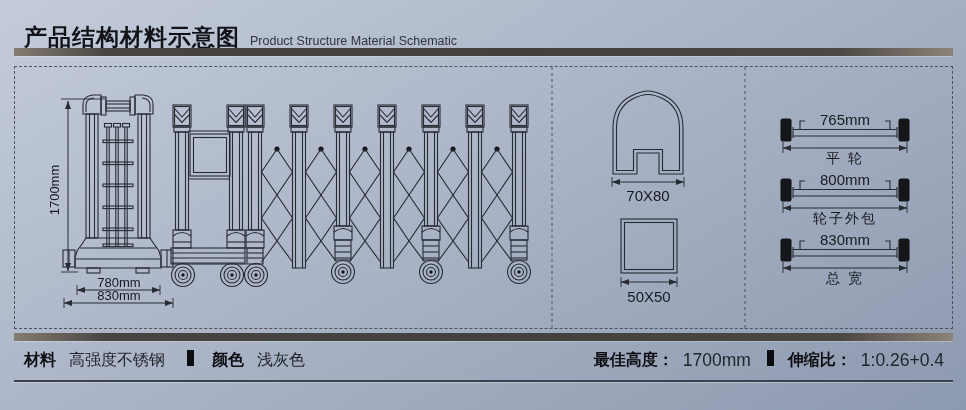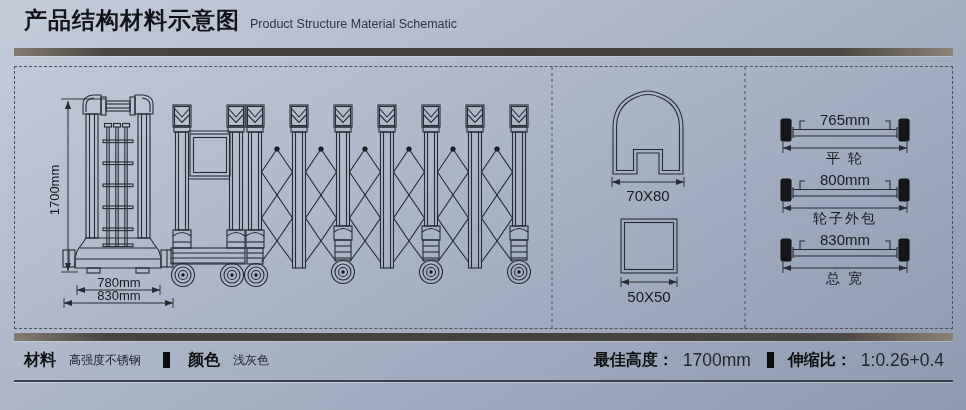--- a/index.html
+++ b/index.html
@@ -1,21 +1,21 @@
 <!DOCTYPE html>
 <html><head>
 <meta charset="utf-8">
 <style>
   html,body{margin:0;padding:0;}
   body{
     width:966px;height:410px;overflow:hidden;position:relative;
     font-family:"Liberation Sans","DejaVu Sans",sans-serif;
     background:linear-gradient(150deg,#c4ccda 0%,#adb7c9 42%,#8d99af 100%);
   }
-  .header{position:absolute;left:24px;top:5px;white-space:nowrap;}
+  .header{position:absolute;left:24px;top:22px;white-space:nowrap;}
   .title{font-size:23px;font-weight:bold;color:#111318;letter-spacing:1px;}
   .subtitle{font-size:12.5px;color:#2e3440;margin-left:10px;}
   .bar{position:absolute;left:14px;width:939px;height:8px;
     background:linear-gradient(90deg,#837c72 0%,#474440 10%,#44413d 55%,#4b4742 88%,#8b8378 100%);
     box-shadow:0 1px 0 rgba(255,255,255,0.25);}
   .bar-top{top:48px;}
   .bar-bottom{top:333px;}
   .panel{position:absolute;left:14px;top:66px;width:939px;height:263px;
     box-sizing:border-box;border:1px dashed #4b5261;}
   #schemsvg{display:block;}
@@ -25,23 +25,23 @@
   #schemsvg .fillw{fill:#14161a;stroke:#14161a;}
   #schemsvg .arrhead{fill:#262b34;stroke:none;}
   #schemsvg .dim-line{marker-start:url(#arr);marker-end:url(#arr);stroke-width:1;}
   #schemsvg .thin{stroke-width:0.9;}
   #schemsvg .divider{stroke-dasharray:3 3;stroke:#4b5261;stroke-width:1;}
   #schemsvg text{stroke:none;fill:#171a20;font-size:13px;}
   #schemsvg text.lg{font-size:15px;}
   #schemsvg text.lbl{font-size:14px;letter-spacing:2px;}
   .footer{position:absolute;left:24px;right:22px;top:349px;height:22px;
     display:flex;justify-content:space-between;align-items:center;}
-  .f-left,.f-right{display:flex;align-items:center;}
+  .f-left,.f-right{display:flex;align-items:flex-start;}
   .footer .b{font-weight:bold;color:#0d0e12;font-size:16px;}
-  .footer .v{color:#22252c;font-size:12px;}
+  .footer .v{color:#22252c;font-size:16px;}
   .footer .big{font-size:17.5px;color:#22252c;}
   .sep{display:inline-block;width:7px;height:16px;background:#0c0d10;}
   .f-left .b{margin-right:13px;}
   .f-left .sep{margin:0 18px 0 22px;}
   .f-right .b{margin-right:9px;}
   .f-right .sep{margin:0 14px 0 16px;}
   .bottom-rule{position:absolute;left:14px;top:380px;width:939px;height:2px;
     background:#3c424d;box-shadow:0 1px 0 rgba(255,255,255,0.3);}
 </style>
 </head>

